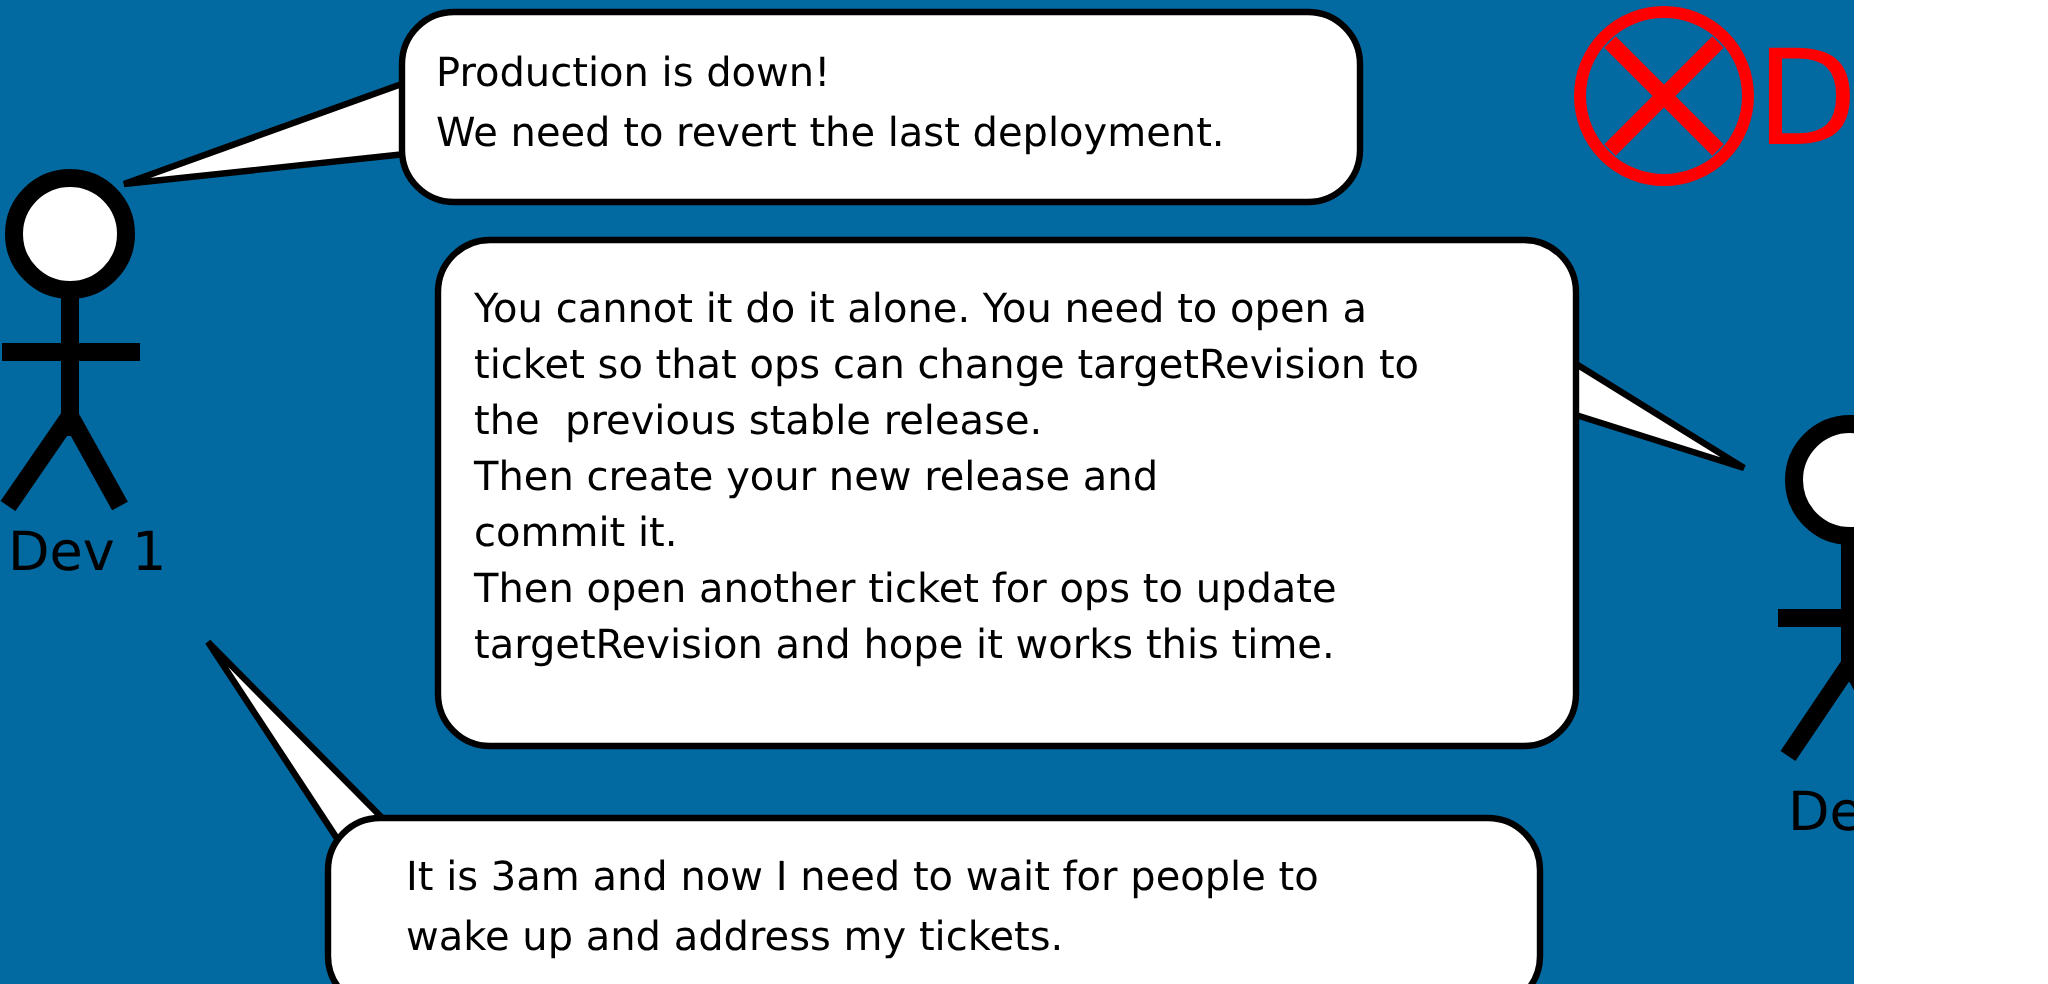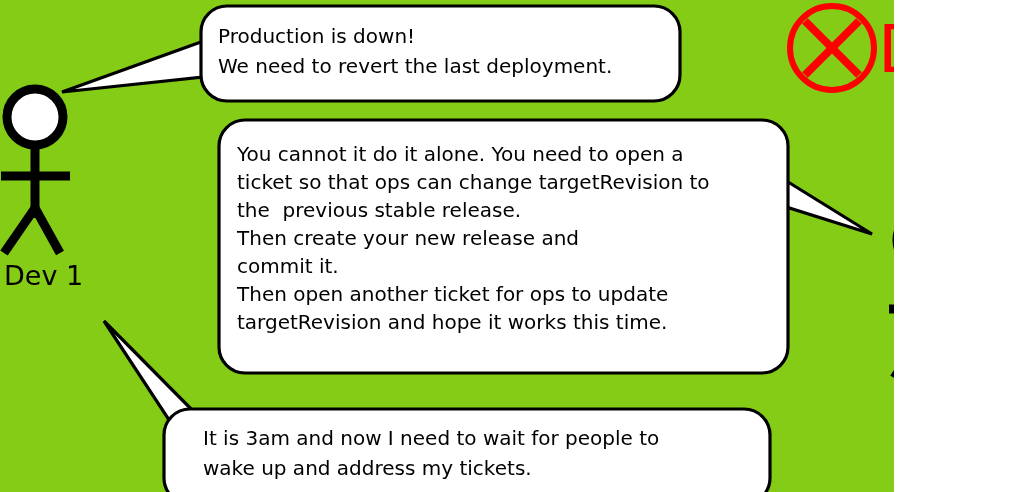--- a/index.html
+++ b/index.html
@@ -7,22 +7,23 @@
     padding: 0;
     background: #ffffff;
   }
   body {
     font-family: "DejaVu Sans", sans-serif;
   }
   #canvas {
     position: relative;
     width: 894px;
     height: 492px;
-    background: #84cc16;
+    background: #0369a1;
     overflow: hidden;
+    padding-left: 33px;
   }
   #scene {
     position: absolute;
     top: 0;
     left: 0;
     width: 1024px;
     height: 492px;
   }
   .bubble-text {
     font-family: "DejaVu Sans", sans-serif;

